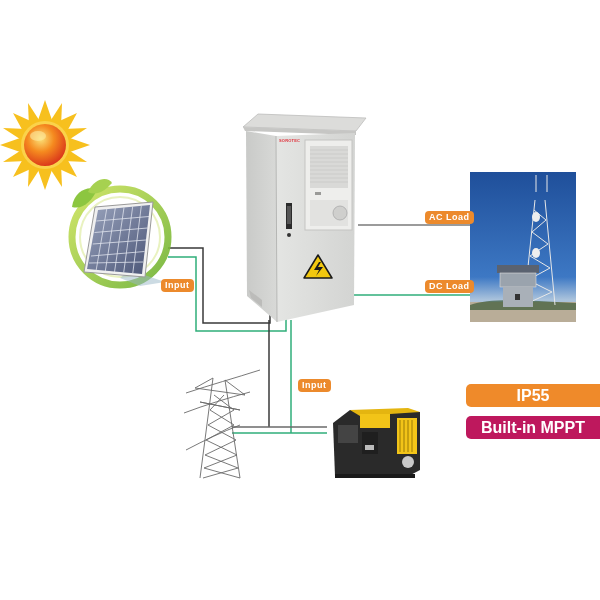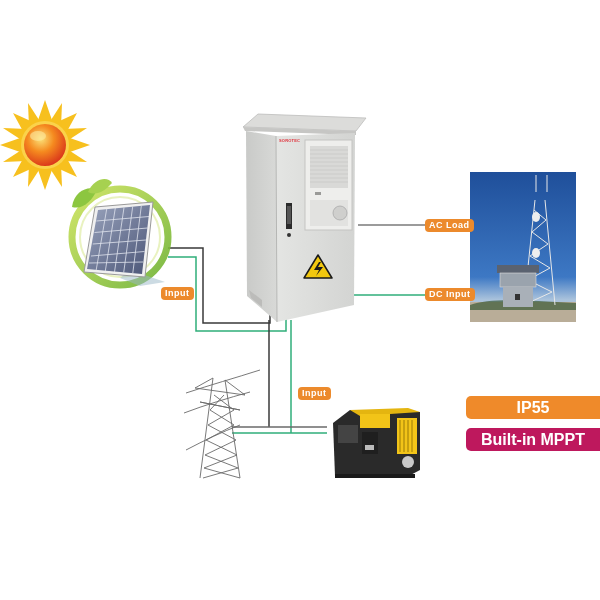--- a/index.html
+++ b/index.html
@@ -1,19 +1,19 @@
 <!DOCTYPE html>
 <html><head>
 <meta charset="utf-8">
 <style>
   html,body{margin:0;padding:0;background:#ffffff;}
   body{width:600px;height:600px;position:relative;overflow:hidden;font-family:"Liberation Sans",sans-serif;}
   .abs{position:absolute;}
-  .tag{position:absolute;background:#ec8a2c;color:#fff;font-weight:bold;font-size:9px;letter-spacing:0.5px;border-radius:4px;padding:1px 4px;line-height:11px;white-space:nowrap;margin-top:8px;}
-  .badge{position:absolute;color:#fff;font-weight:bold;font-size:16px;text-align:center;border-radius:5px 0 0 5px;line-height:23px;height:23px;margin-top:12px;}
+  .tag{position:absolute;background:#ec8a2c;color:#fff;font-weight:bold;font-size:9px;letter-spacing:0.5px;border-radius:4px;padding:1px 4px;line-height:11px;white-space:nowrap;}
+  .badge{position:absolute;color:#fff;font-weight:bold;font-size:16px;text-align:center;border-radius:5px 0 0 5px;line-height:23px;height:23px;}
   svg{position:absolute;left:0;top:0;}
 </style>
 </head>
 <body>
 
 <svg width="600" height="600">
 
   <polyline points="168,248 203,248 203,323 270,323 270,298" fill="none" stroke="#3a3a3a" stroke-width="1.5"></polyline>
 
   <polyline points="168,257 196,257 196,331 286,331 286,318" fill="none" stroke="#2fae7a" stroke-width="1.5"></polyline>
@@ -206,16 +206,16 @@
   <rect x="338" y="425" width="20" height="18" fill="#444"></rect>
   <rect x="362" y="432" width="16" height="22" fill="#1f1f1f"></rect>
   <rect x="365" y="445" width="9" height="5" fill="#bbb"></rect>
   <circle cx="408" cy="462" r="6" fill="#c9c9c9"></circle>
   <rect x="335" y="474" width="80" height="4" fill="#1a1a1a"></rect>
 </svg>
 
 <div class="tag" style="left:161px;top:279px;">Input</div>
 <div class="tag" style="left:298px;top:379px;">Input</div>
 <div class="tag" style="left:425px;top:211px;">AC Load</div>
-<div class="tag" style="left:425px;top:280px;">DC Input</div>
+<div class="tag" style="left:425px;top:280px;">DC Load</div>
 
 <div class="badge" style="left:466px;top:384px;width:134px;background:#ef8a2a;">IP55</div>
 <div class="badge" style="left:466px;top:416px;width:134px;background:#be185d;">Built-in MPPT</div>
 
 </body></html>

